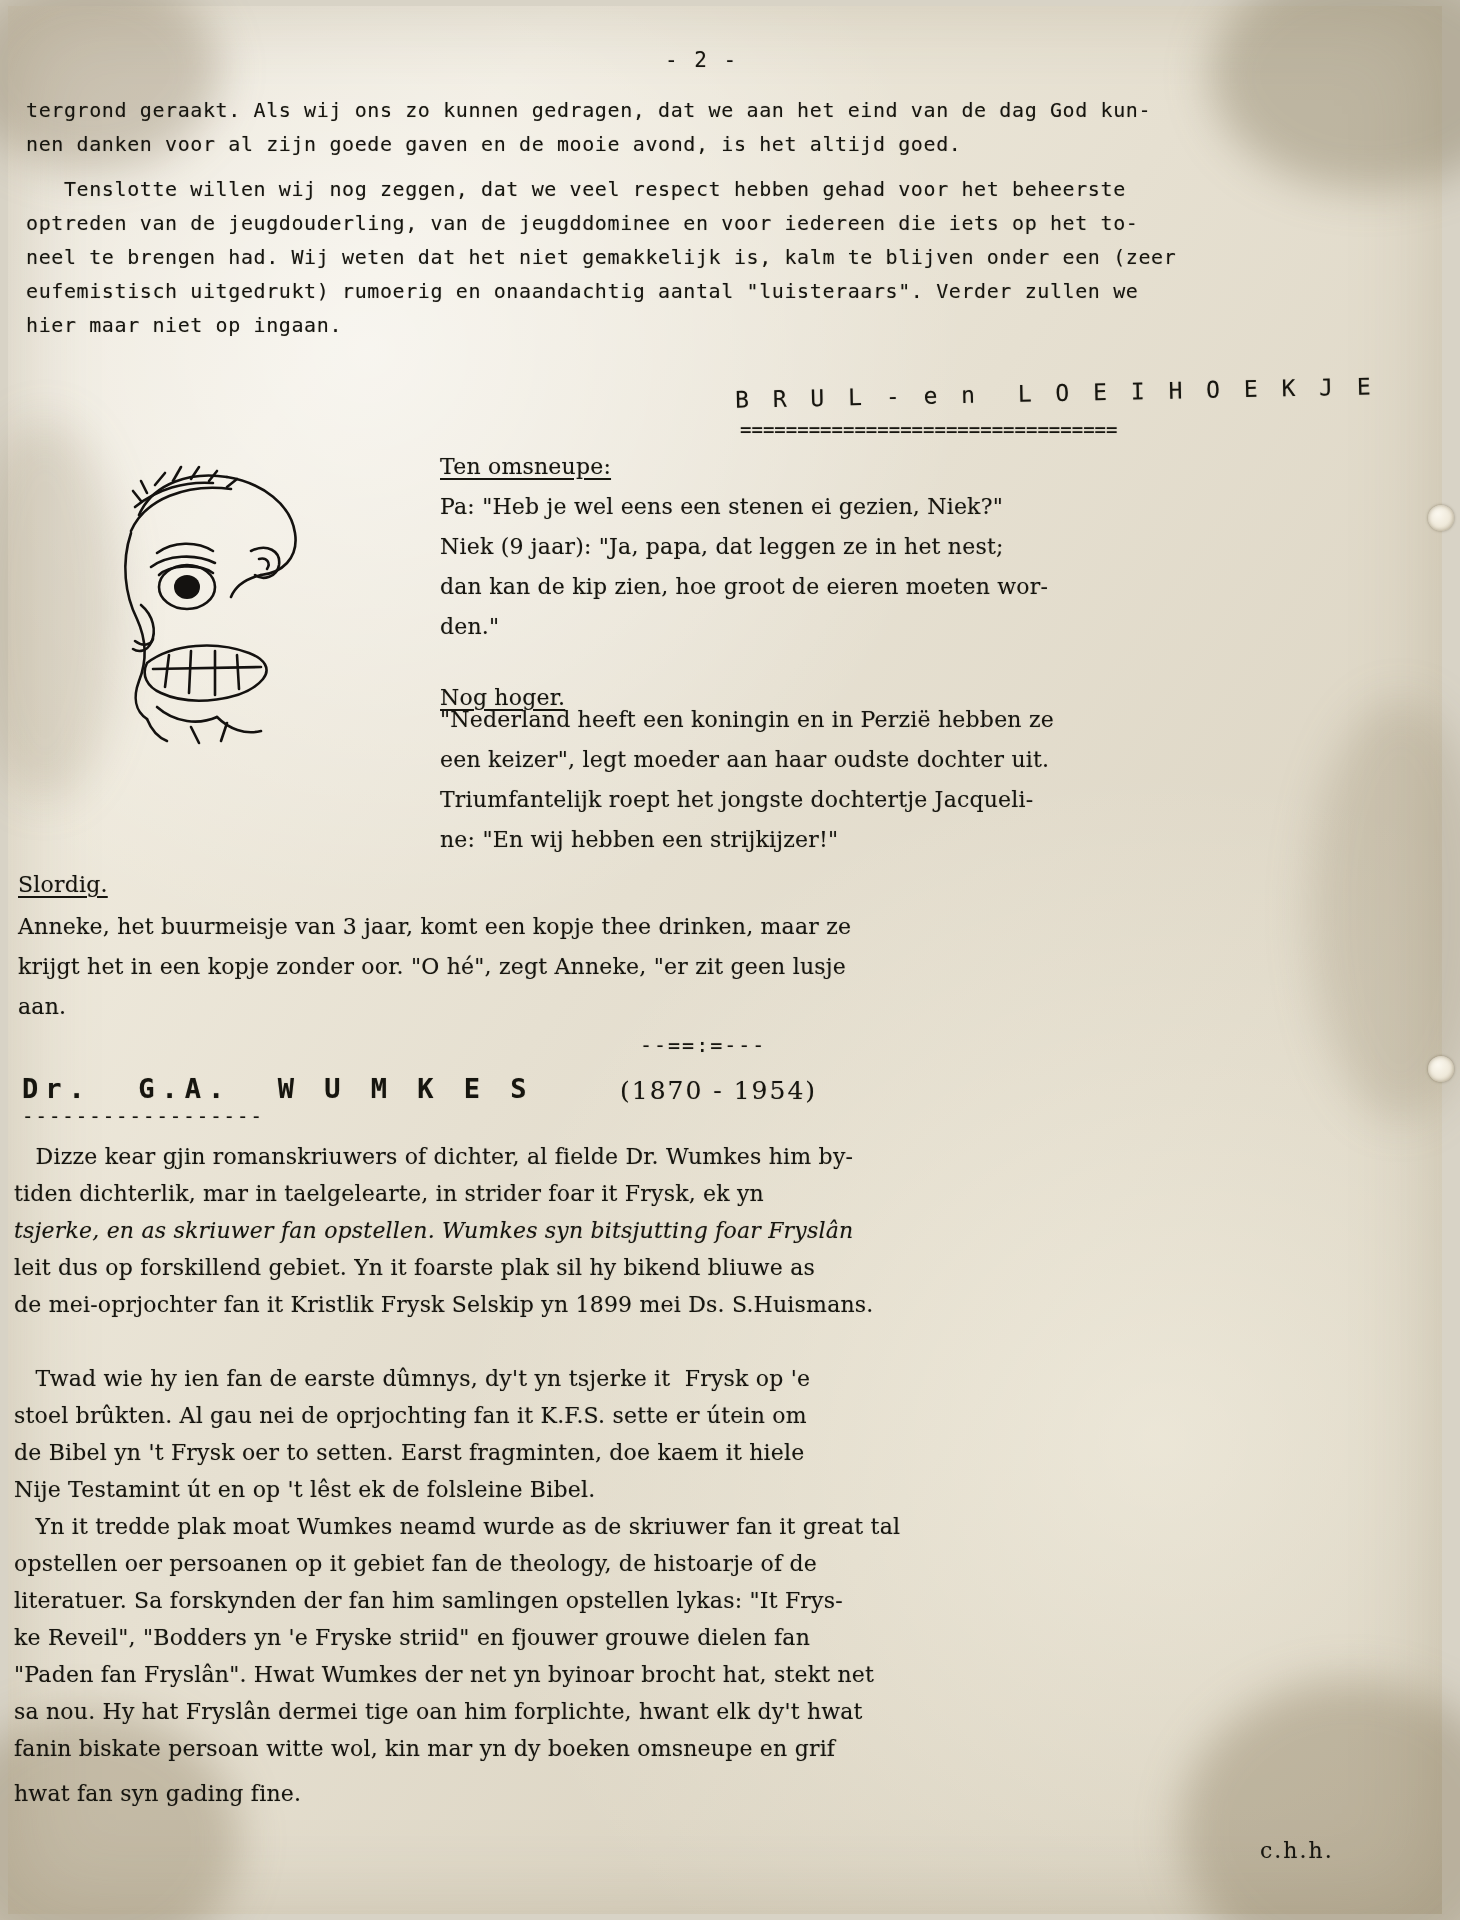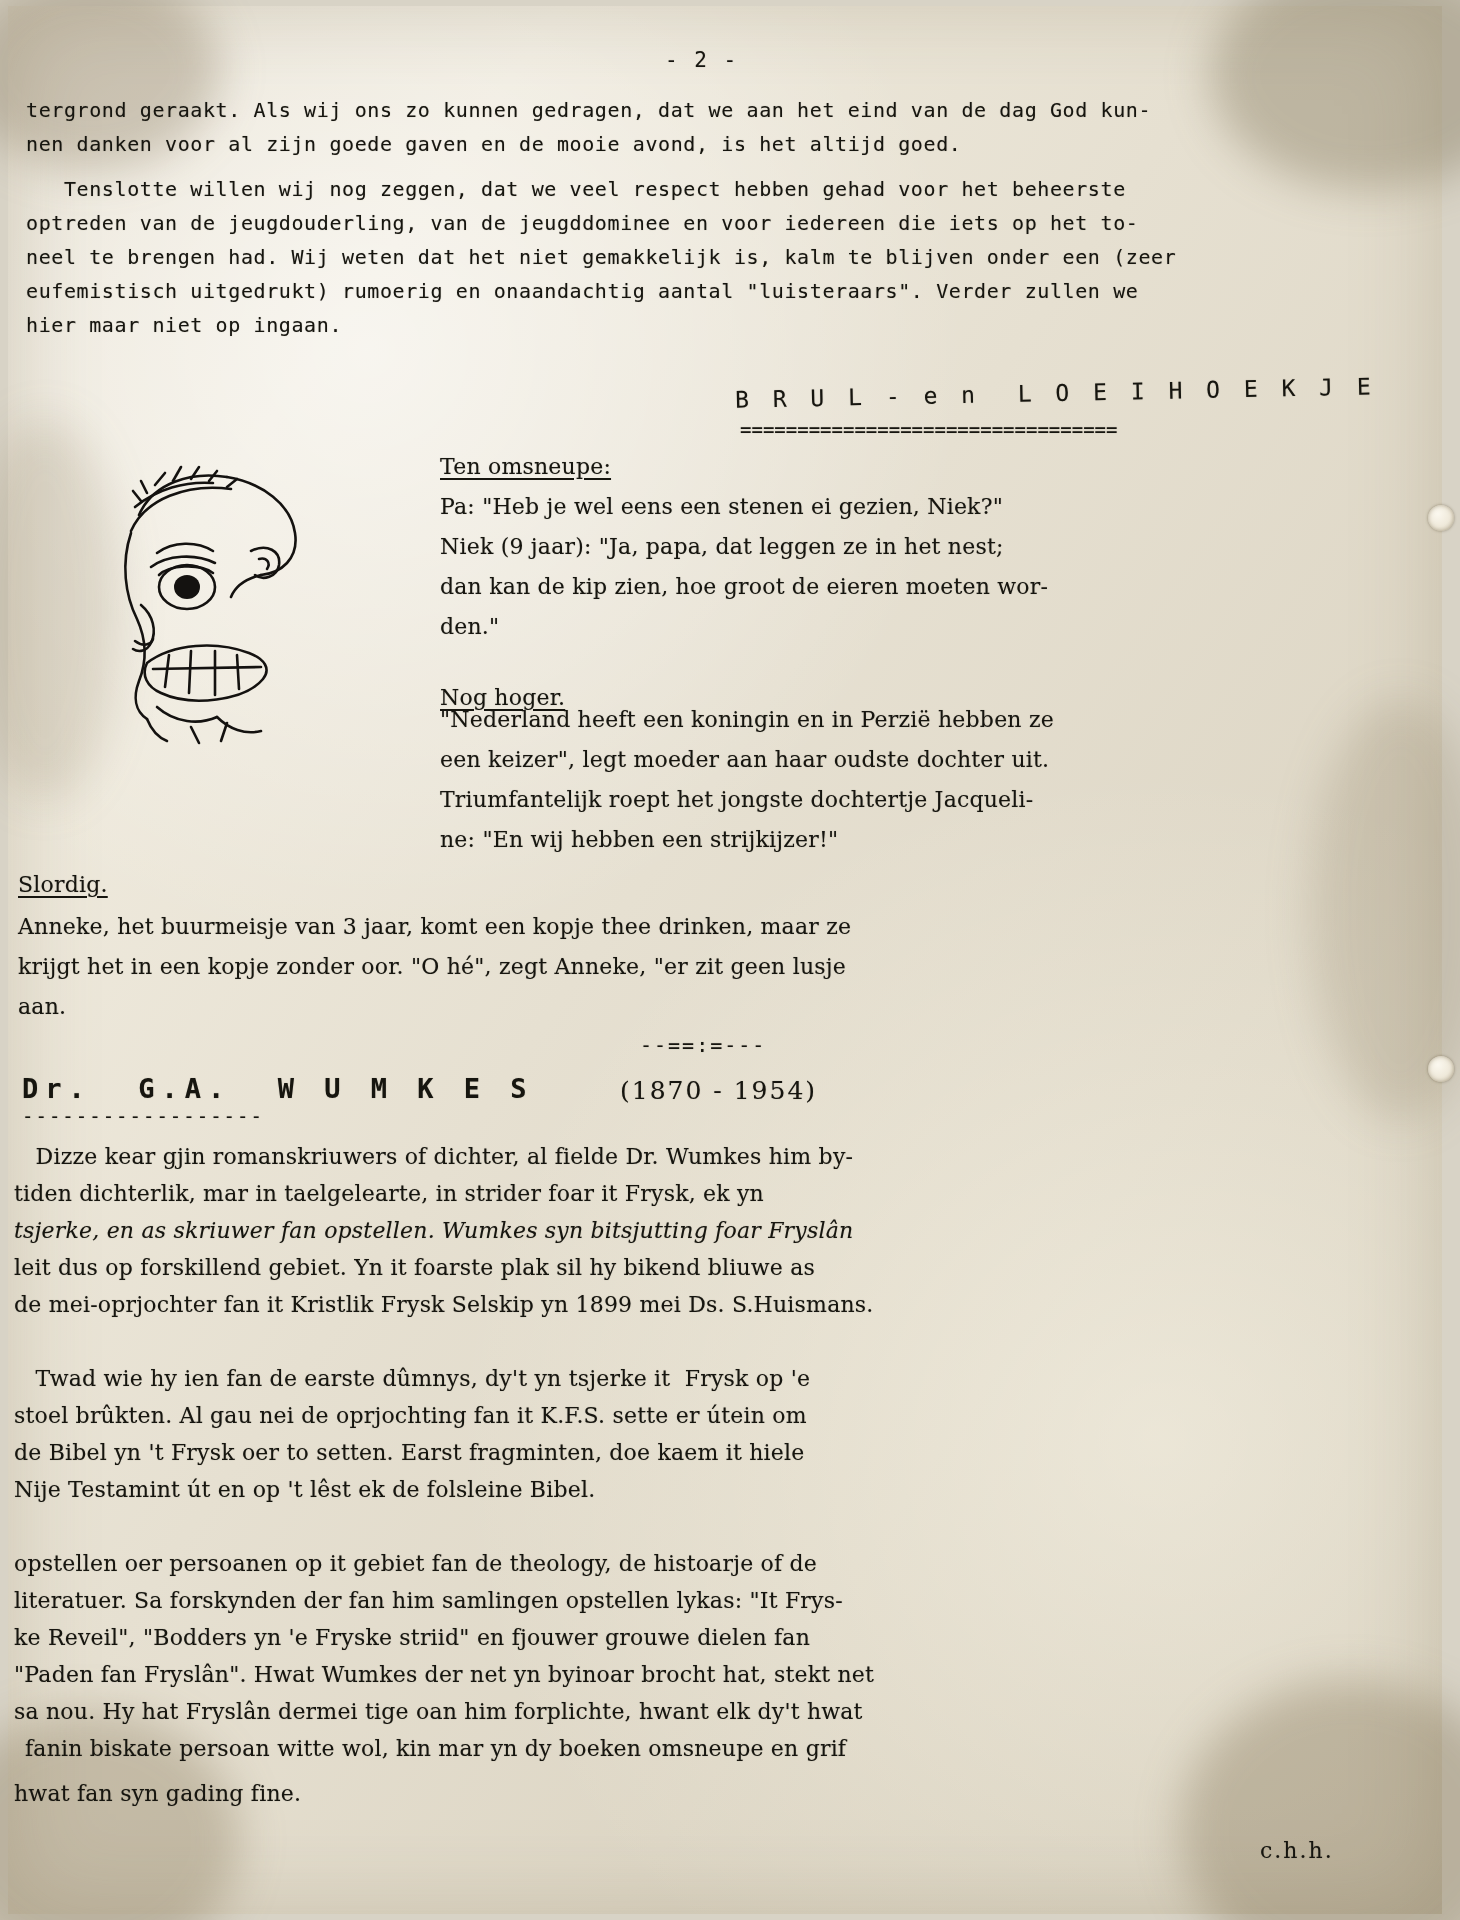--- a/index.html
+++ b/index.html
@@ -188,26 +188,27 @@
 
     <div class="txt serif-line" style="left:14px; top:1140px;">   Dizze kear gjin romanskriuwers of dichter, al fielde Dr. Wumkes him by-</div>
     <div class="txt serif-line" style="left:14px; top:1177px;">tiden dichterlik, mar in taelgelearte, in strider foar it Frysk, ek yn</div>
     <div class="txt serif-line" style="left:14px; top:1214px;font-style:italic;">tsjerke, en as skriuwer fan opstellen. Wumkes syn bitsjutting foar Fryslân</div>
     <div class="txt serif-line" style="left:14px; top:1251px;">leit dus op forskillend gebiet. Yn it foarste plak sil hy bikend bliuwe as</div>
     <div class="txt serif-line" style="left:14px; top:1288px;">de mei-oprjochter fan it Kristlik Frysk Selskip yn 1899 mei Ds. S.Huismans.</div>
     <div class="txt serif-line" style="left:14px; top:1362px;">   Twad wie hy ien fan de earste dûmnys, dy't yn tsjerke it  Frysk op 'e</div>
     <div class="txt serif-line" style="left:14px; top:1399px;">stoel brûkten. Al gau nei de oprjochting fan it K.F.S. sette er útein om</div>
     <div class="txt serif-line" style="left:14px; top:1436px;">de Bibel yn 't Frysk oer to setten. Earst fragminten, doe kaem it hiele</div>
     <div class="txt serif-line" style="left:14px; top:1473px;">Nije Testamint út en op 't lêst ek de folsleine Bibel.</div>
+    <div class="txt serif-line" style="left:14px; top:1510px;">   Yn it tredde plak moat Wumkes neamd wurde as de skriuwer fan it great tal</div>
     <div class="txt serif-line" style="left:14px; top:1547px;">opstellen oer persoanen op it gebiet fan de theology, de histoarje of de</div>
     <div class="txt serif-line" style="left:14px; top:1584px;">literatuer. Sa forskynden der fan him samlingen opstellen lykas: "It Frys-</div>
     <div class="txt serif-line" style="left:14px; top:1621px;">ke Reveil", "Bodders yn 'e Fryske striid" en fjouwer grouwe dielen fan</div>
     <div class="txt serif-line" style="left:14px; top:1658px;">"Paden fan Fryslân". Hwat Wumkes der net yn byinoar brocht hat, stekt net</div>
     <div class="txt serif-line" style="left:14px; top:1695px;">sa nou. Hy hat Fryslân dermei tige oan him forplichte, hwant elk dy't hwat</div>
-    <div class="txt serif-line" style="left:14px; top:1732px;margin-left:11px;">fanin biskate persoan witte wol, kin mar yn dy boeken omsneupe en grif</div>
+    <div class="txt serif-line" style="left:14px; top:1732px;">fanin biskate persoan witte wol, kin mar yn dy boeken omsneupe en grif</div>
     <div class="txt serif-line" style="left:14px; top:1769px;margin-top:8px;">hwat fan syn gading fine.</div>
 
     <div class="txt sig" style="left:1260px; top:1838px;">c.h.h.</div>
 
     <div class="cartoon">
       <svg width="230" height="290" viewBox="0 0 230 290" xmlns="http://www.w3.org/2000/svg">
         <g fill="none" stroke="#141210" stroke-width="2.6" stroke-linecap="round" stroke-linejoin="round">
 
           <path d="M44 60 C58 28, 96 16, 132 22"></path>
           <path d="M36 76 C50 44, 92 28, 136 34"></path>

